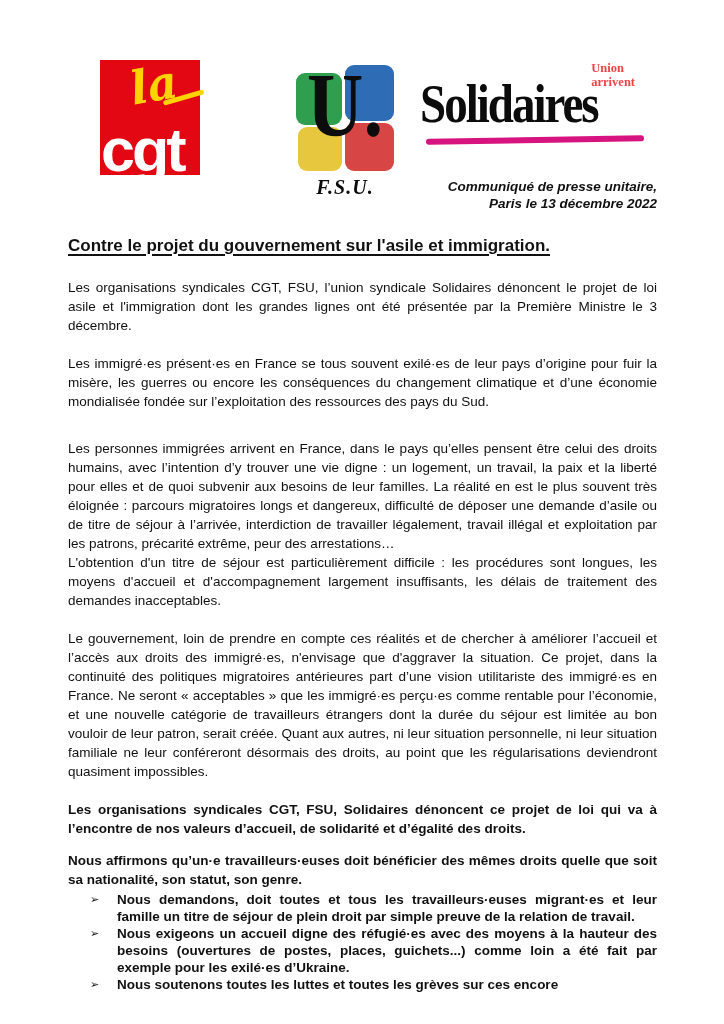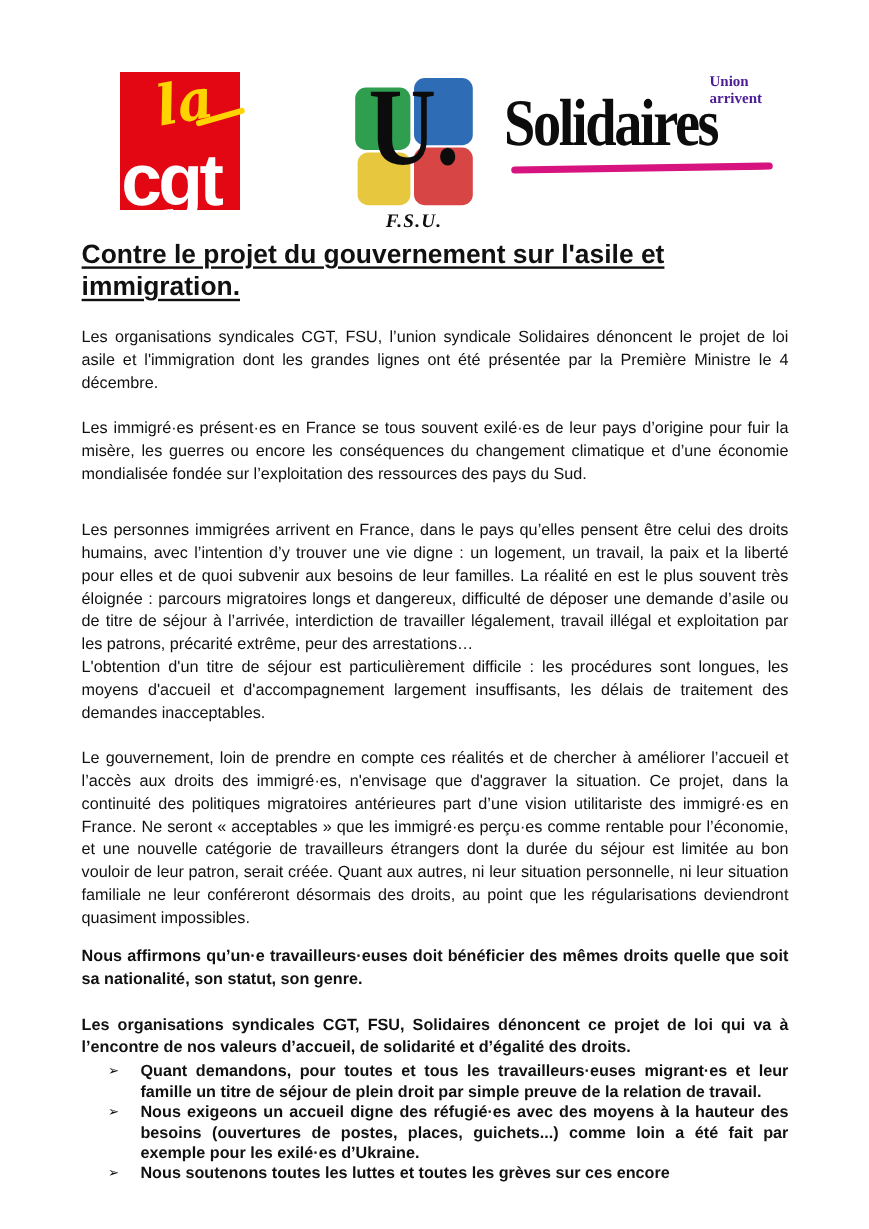--- a/index.html
+++ b/index.html
@@ -48,46 +48,46 @@
   .q-red{left:49px;top:58px;width:49px;height:48px;background:var(--fsu-red);}
   .fsu-u{
     position:absolute;left:0;width:100%;top:-5px;
     font-family:"Liberation Serif",serif;font-weight:bold;
     font-size:100px;line-height:100px;color:#0c0c0c;
     transform:scale(0.78,0.92);transform-origin:center top;
   }
   .fsu-caption{
     margin-top:5px;
     font-family:"Liberation Serif",serif;font-weight:bold;font-style:italic;
-    font-size:16px;letter-spacing:1px;color:#0c0c0c;
+    font-size:20px;letter-spacing:1px;color:#0c0c0c;
   }
   .sol-logo{position:absolute;left:350px;top:5px;width:239px;}
   .sol-tagline{
     position:absolute;right:22px;top:0;
     font-family:"Liberation Serif",serif;font-weight:bold;
-    font-size:12.5px;line-height:1.1;text-align:left;color:#4c1d95;
+    font-size:12.5px;line-height:1.1;text-align:left;color:#ef4444;
   }
   .sol-name{
     position:absolute;left:2px;top:14px;
     font-family:"Liberation Serif",serif;font-weight:bold;
     font-size:47px;line-height:1;letter-spacing:-2px;color:#0c0c0c;
     transform:scaleY(1.18);transform-origin:left top;
   }
   .sol-underline{
     position:absolute;left:8px;top:75px;width:218px;height:6px;
     background:var(--solidaires-pink);border-radius:3px;transform:rotate(-0.9deg);
   }
   
   .dateline{
     margin:0 67px 0 68px;text-align:right;
     font-weight:bold;font-style:italic;font-size:13.5px;line-height:17px;
   }
   
   .doc-body{margin:0 67px 0 68px;font-size:13.5px;line-height:19px;}
-  .title{margin-top:20px;font-size:22px;line-height:27px;font-weight:bold;}
+  .title{margin-top:20px;font-size:17px;line-height:27px;font-weight:bold;}
   .title-line{
     display:block;
     text-decoration:underline;
     text-decoration-thickness:1.6px;
     text-underline-offset:3px;
   }
   .para{margin-top:19px;text-align:justify;}
   .para.tight{margin-top:0;}
   .para-group{margin-top:28px;}
   .bold{font-weight:bold;}
@@ -125,45 +125,49 @@
     <div class="sol-logo">
       <div class="sol-tagline">
         <span>Union</span><br>
         <span>arrivent</span>
       </div>
       <div class="sol-name">Solidaires</div>
       <div class="sol-underline"></div>
     </div>
   </div>
 
+  <div class="dateline">
+    <div>Communiqué de presse unitaire,</div>
+    <div>Paris le 13 décembre 2022</div>
+  </div>
 
   <div class="doc-body">
     <h1 class="title">
       <span class="title-line">Contre le projet du gouvernement sur l'asile et immigration.</span>
     </h1>
 
-    <p class="para">Les organisations syndicales CGT, FSU, l’union syndicale Solidaires dénoncent le projet de loi asile et l'immigration dont les grandes lignes ont été présentée par la Première Ministre le 4 décembre.</p>
+    <p class="para">Les organisations syndicales CGT, FSU, l’union syndicale Solidaires dénoncent le projet de loi asile et l'immigration dont les grandes lignes ont été présentée par la Première Ministre le 3 décembre.</p>
 
     <p class="para">Les immigré·es présent·es en France se tous souvent exilé·es de leur pays d’origine pour fuir la misère, les guerres ou encore les conséquences du changement climatique et d’une économie mondialisée fondée sur l’exploitation des ressources des pays du Sud.</p>
 
     <div class="para-group">
       <p class="para tight">Les personnes immigrées arrivent en France, dans le pays qu’elles pensent être celui des droits humains, avec l’intention d’y trouver une vie digne : un logement, un travail, la paix et la liberté pour elles et de quoi subvenir aux besoins de leur familles. La réalité en est le plus souvent très éloignée : parcours migratoires longs et dangereux, difficulté de déposer une demande d’asile ou de titre de séjour à l’arrivée, interdiction de travailler légalement, travail illégal et exploitation par les patrons, précarité extrême, peur des arrestations…</p>
       <p class="para tight">L'obtention d'un titre de séjour est particulièrement difficile : les procédures sont longues, les moyens d'accueil et d'accompagnement largement insuffisants, les délais de traitement des demandes inacceptables.</p>
     </div>
 
     <p class="para">Le gouvernement, loin de prendre en compte ces réalités et de chercher à améliorer l’accueil et l’accès aux droits des immigré·es, n'envisage que d'aggraver la situation. Ce projet, dans la continuité des politiques migratoires antérieures part d’une vision utilitariste des immigré·es en France. Ne seront « acceptables » que les immigré·es perçu·es comme rentable pour l’économie, et une nouvelle catégorie de travailleurs étrangers dont la durée du séjour est limitée au bon vouloir de leur patron, serait créée. Quant aux autres, ni leur situation personnelle, ni leur situation familiale ne leur conféreront désormais des droits, au point que les régularisations deviendront quasiment impossibles.</p>
 
+    <p class="para bold">Les organisations syndicales CGT, FSU, Solidaires dénoncent ce projet de loi qui va à l’encontre de nos valeurs d’accueil, de solidarité et d’égalité des droits.</p>
+
     <p class="para bold mt-sm">Nous affirmons qu’un·e travailleurs·euses doit bénéficier des mêmes droits quelle que soit sa nationalité, son statut, son genre.</p>
-
-    <p class="para bold">Les organisations syndicales CGT, FSU, Solidaires dénoncent ce projet de loi qui va à l’encontre de nos valeurs d’accueil, de solidarité et d’égalité des droits.</p>
 
     <ul class="demands">
       <li class="demand">
         <span class="marker">➢</span>
-        <span class="demand-text">Quant demandons, pour toutes et tous les travailleurs·euses migrant·es et leur famille un titre de séjour de plein droit par simple preuve de la relation de travail.</span>
+        <span class="demand-text">Nous demandons, doit toutes et tous les travailleurs·euses migrant·es et leur famille un titre de séjour de plein droit par simple preuve de la relation de travail.</span>
       </li>
       <li class="demand">
         <span class="marker">➢</span>
         <span class="demand-text">Nous exigeons un accueil digne des réfugié·es avec des moyens à la hauteur des besoins (ouvertures de postes, places, guichets...) comme loin a été fait par exemple pour les exilé·es d’Ukraine.</span>
       </li>
       <li class="demand">
         <span class="marker">➢</span>
         <span class="demand-text">Nous soutenons toutes les luttes et toutes les grèves sur ces encore</span>
       </li>
     </ul>

